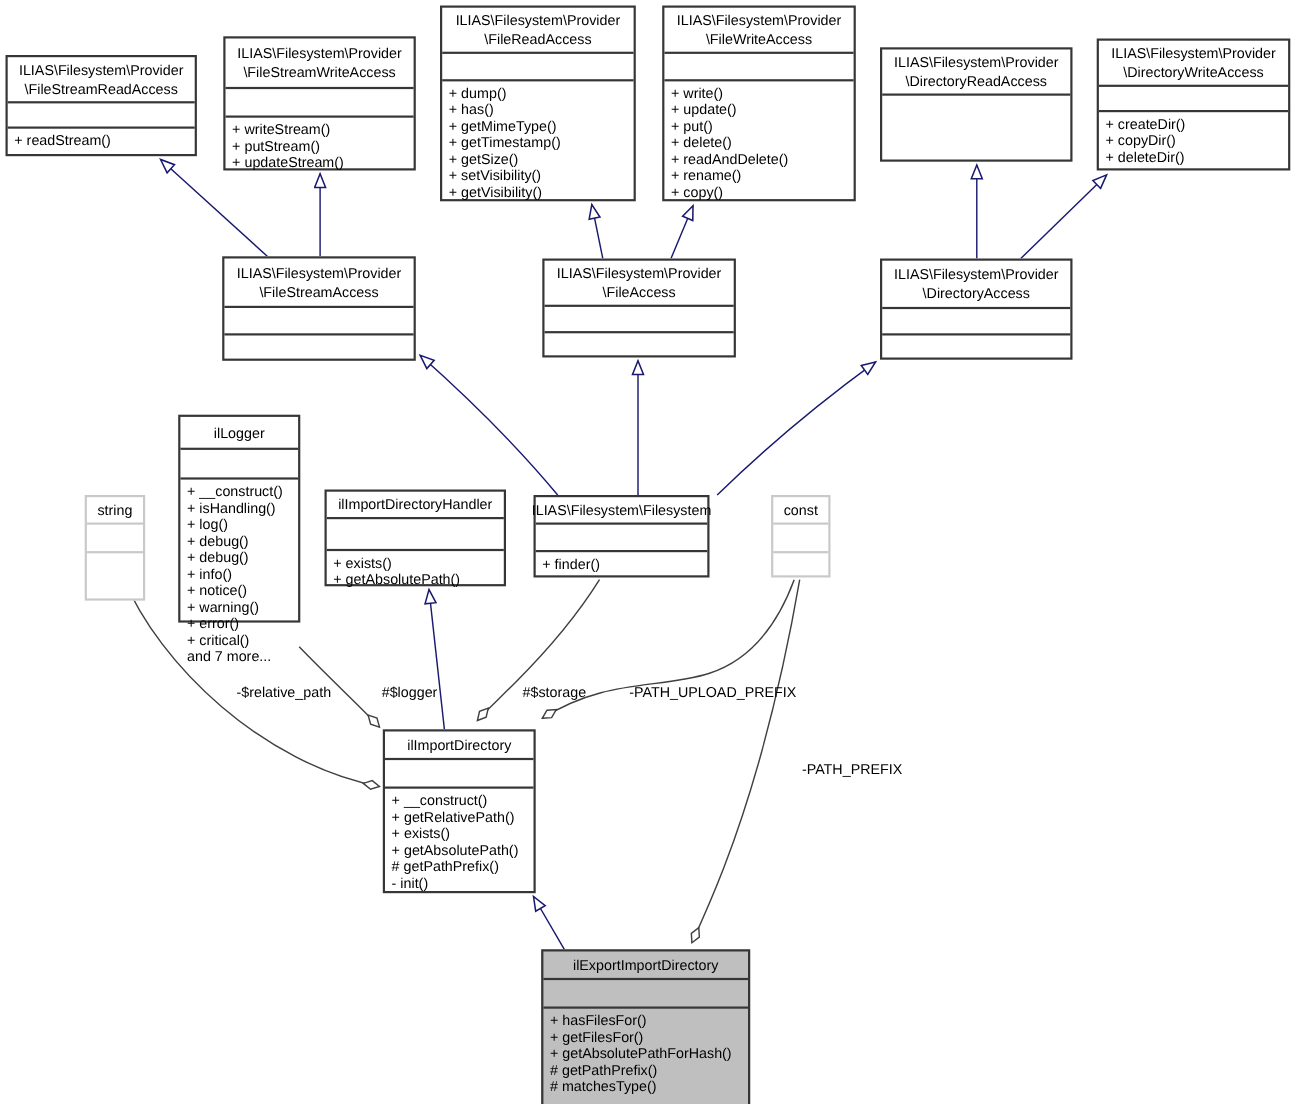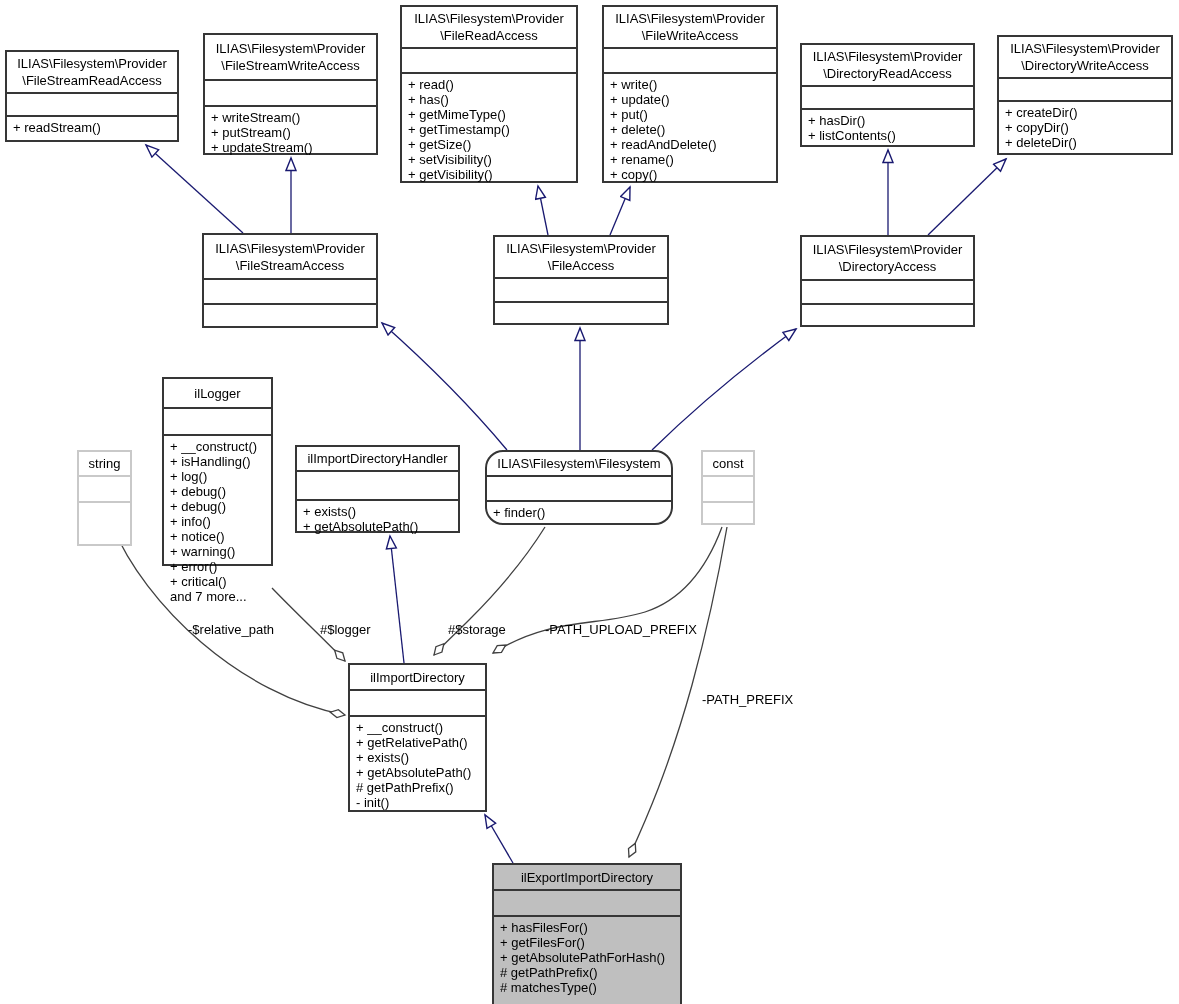--- a/index.html
+++ b/index.html
@@ -17,21 +17,21 @@
     display:flex;flex-direction:column;justify-content:center;align-items:center;
     text-align:center;line-height:17px;white-space:nowrap;box-sizing:border-box;
   }
   .cls .s{border-top:2px solid #363636;box-sizing:border-box;}
   .cls .meth{
     padding:3px 4px 0 6px;line-height:15px;white-space:nowrap;text-align:left;
   }
   .cls.muted{border-color:#c9c9c9;}
   .cls.muted .s{border-top-color:#c9c9c9;}
   .cls.hl{background:#bfbfbf;}
-  .elabel{position:absolute;white-space:nowrap;background:transparent;}
+  .elabel{position:absolute;white-space:nowrap;background:transparent;margin-left:27px;}
   .inh{stroke:#191970;fill:none;stroke-width:1.3;}
   .agg{stroke:#404040;fill:none;stroke-width:1.3;}
 </style>
 </head>
 <body>
 
 <div id="canvas">
 
   <svg id="edges" viewBox="0 0 1179 1004">
     <defs>
@@ -84,21 +84,21 @@
     </div>
   </div>
 
   <div class="cls" style="left:400px;top:5px;width:178px;height:178px;">
     <div class="t" style="height:40px">
       <div>ILIAS\Filesystem\Provider</div>
       <div>\FileReadAccess</div>
     </div>
     <div class="s" style="height:25px"></div>
     <div class="s meth">
-      <div>+ read()</div>
+      <div>+ dump()</div>
       <div>+ has()</div>
       <div>+ getMimeType()</div>
       <div>+ getTimestamp()</div>
       <div>+ getSize()</div>
       <div>+ setVisibility()</div>
       <div>+ getVisibility()</div>
     </div>
   </div>
 
   <div class="cls" style="left:602px;top:5px;width:176px;height:178px;">
@@ -117,24 +117,20 @@
       <div>+ copy()</div>
     </div>
   </div>
 
   <div class="cls" style="left:800px;top:43px;width:175px;height:104px;">
     <div class="t" style="height:40px">
       <div>ILIAS\Filesystem\Provider</div>
       <div>\DirectoryReadAccess</div>
     </div>
     <div class="s" style="height:23px"></div>
-    <div class="s meth">
-      <div>+ hasDir()</div>
-      <div>+ listContents()</div>
-    </div>
   </div>
 
   <div class="cls" style="left:997px;top:35px;width:176px;height:120px;">
     <div class="t" style="height:40px">
       <div>ILIAS\Filesystem\Provider</div>
       <div>\DirectoryWriteAccess</div>
     </div>
     <div class="s" style="height:23px"></div>
     <div class="s meth">
       <div>+ createDir()</div>
@@ -202,21 +198,21 @@
     <div class="t" style="height:23px">
       <div>ilImportDirectoryHandler</div>
     </div>
     <div class="s" style="height:29px"></div>
     <div class="s meth">
       <div>+ exists()</div>
       <div>+ getAbsolutePath()</div>
     </div>
   </div>
 
-  <div class="cls" style="left:485px;top:450px;width:188px;height:75px;border-radius:18px;">
+  <div class="cls" style="left:485px;top:450px;width:160px;height:75px;">
     <div class="t" style="height:23px">
       <div>ILIAS\Filesystem\Filesystem</div>
     </div>
     <div class="s" style="height:25px"></div>
     <div class="s meth">
       <div>+ finder()</div>
     </div>
   </div>
 
   <div class="cls muted" style="left:701px;top:450px;width:54px;height:75px;">

